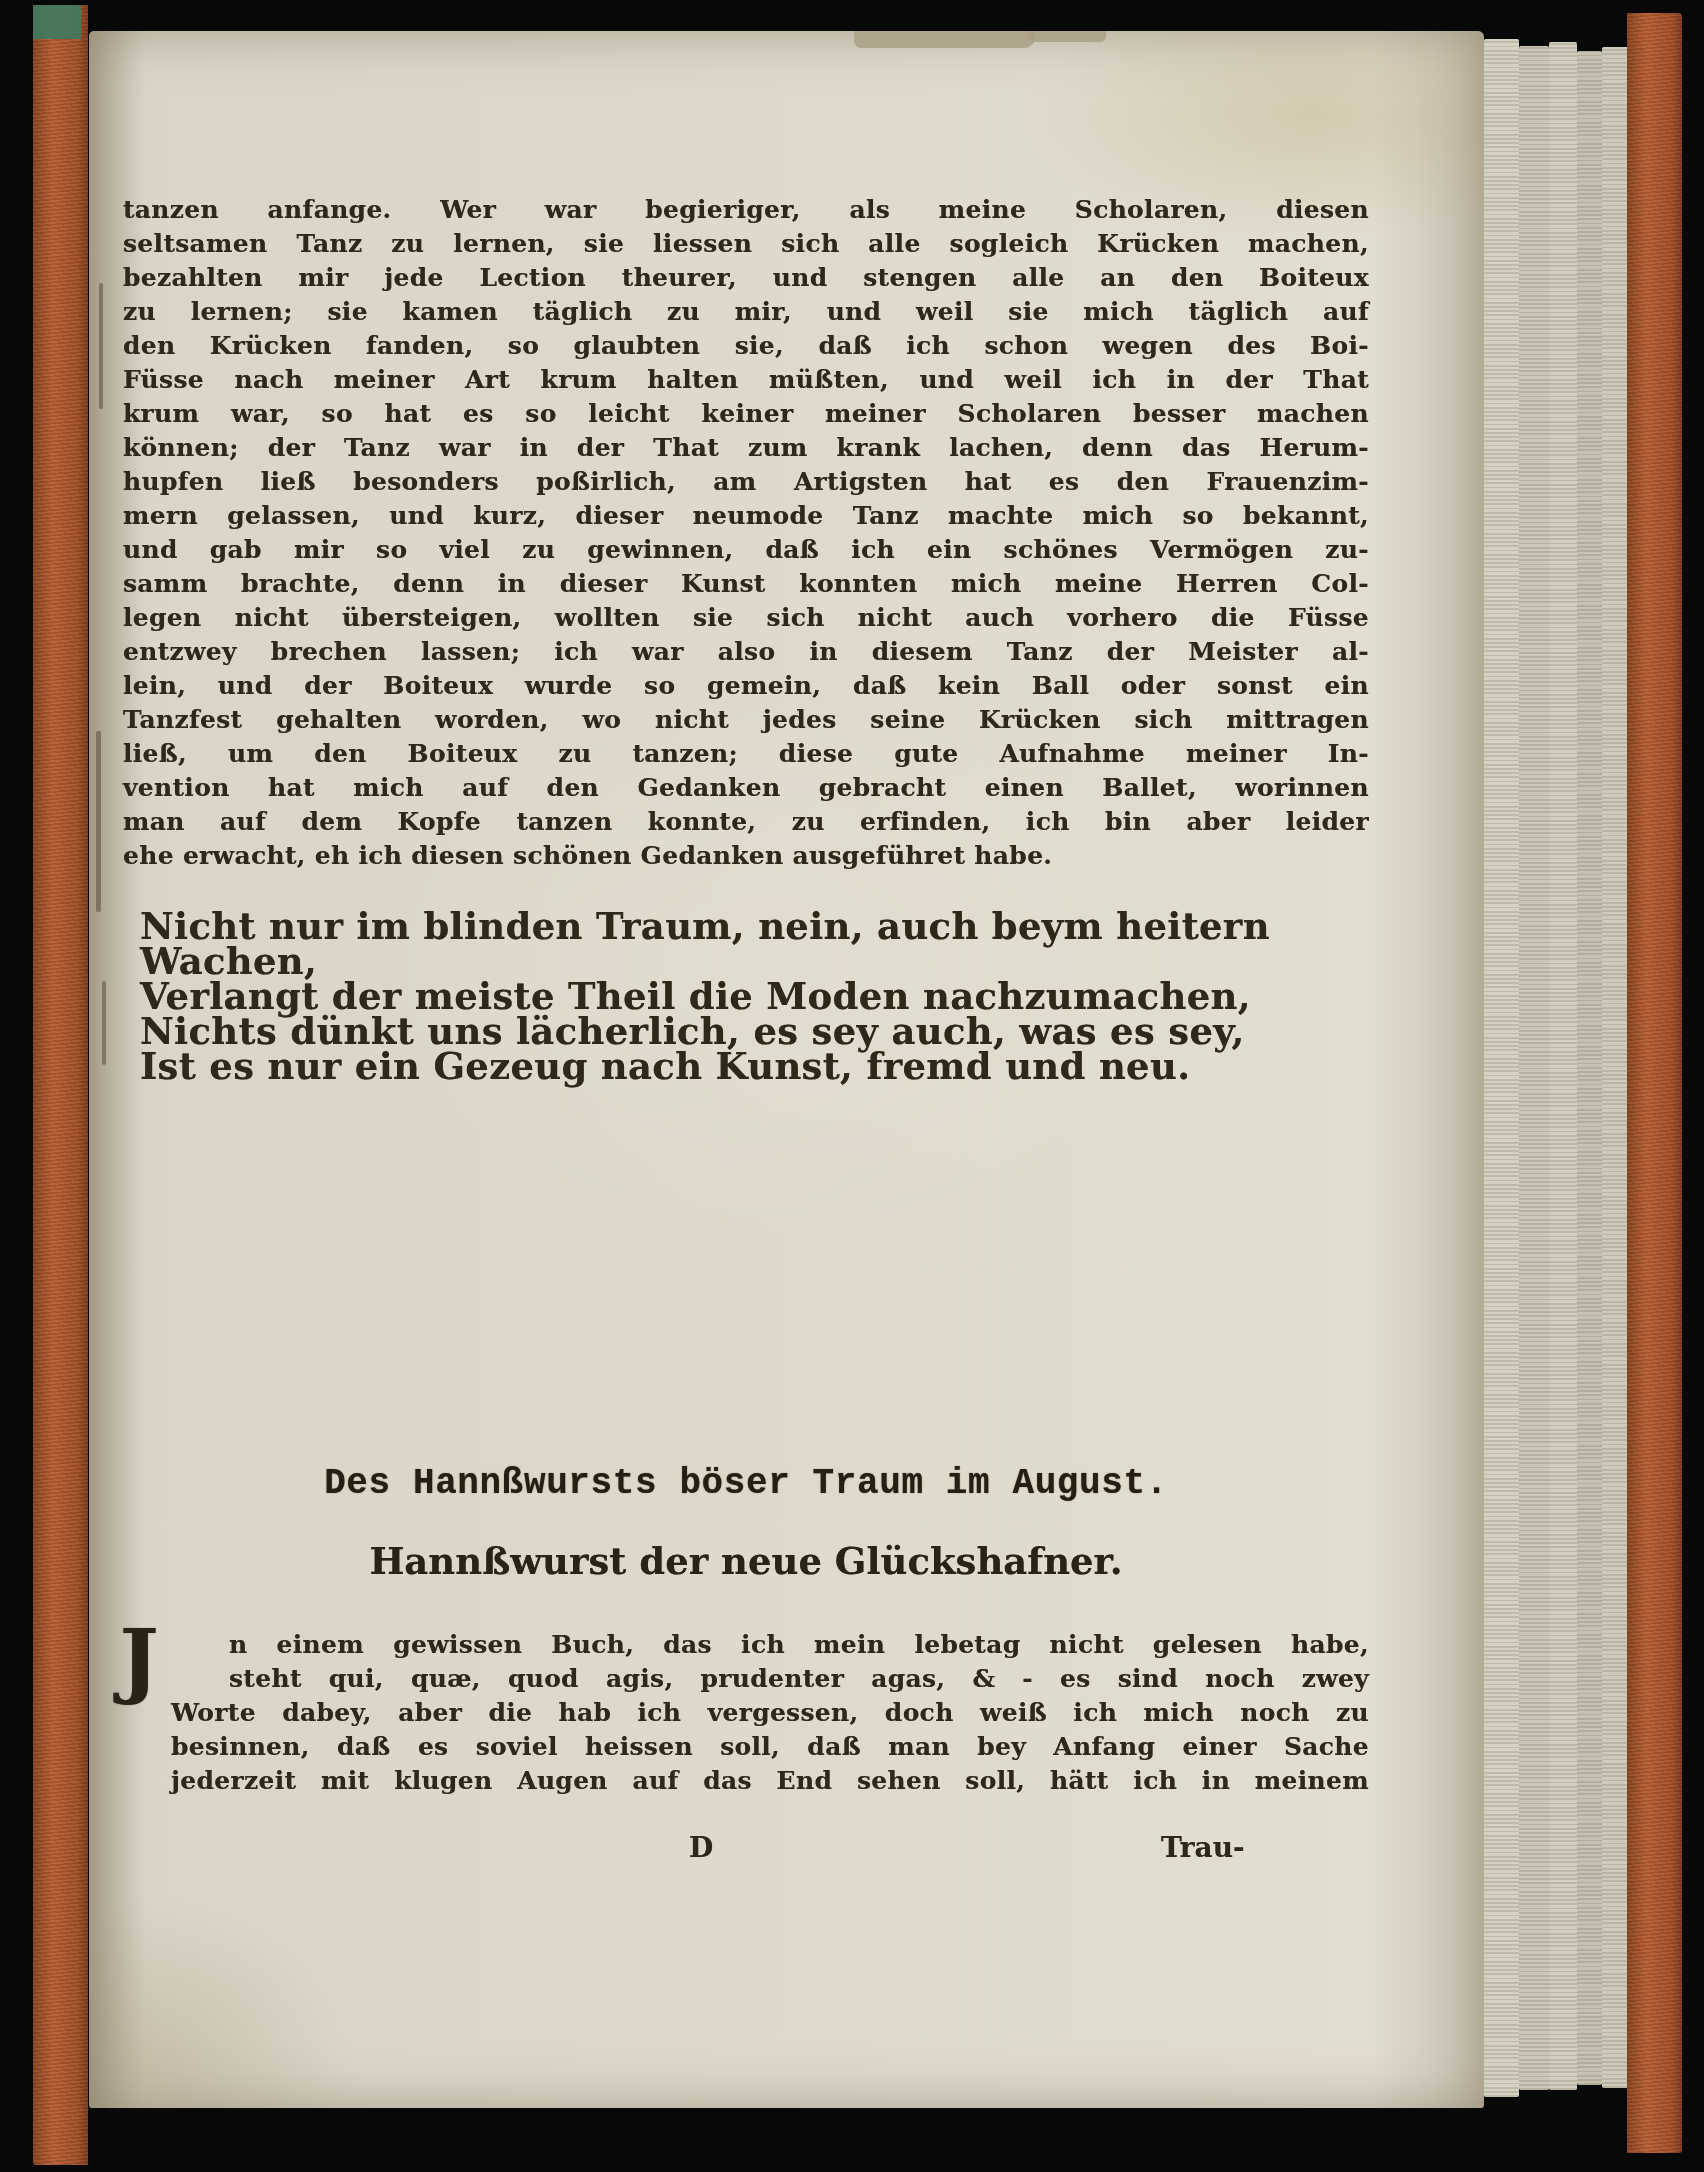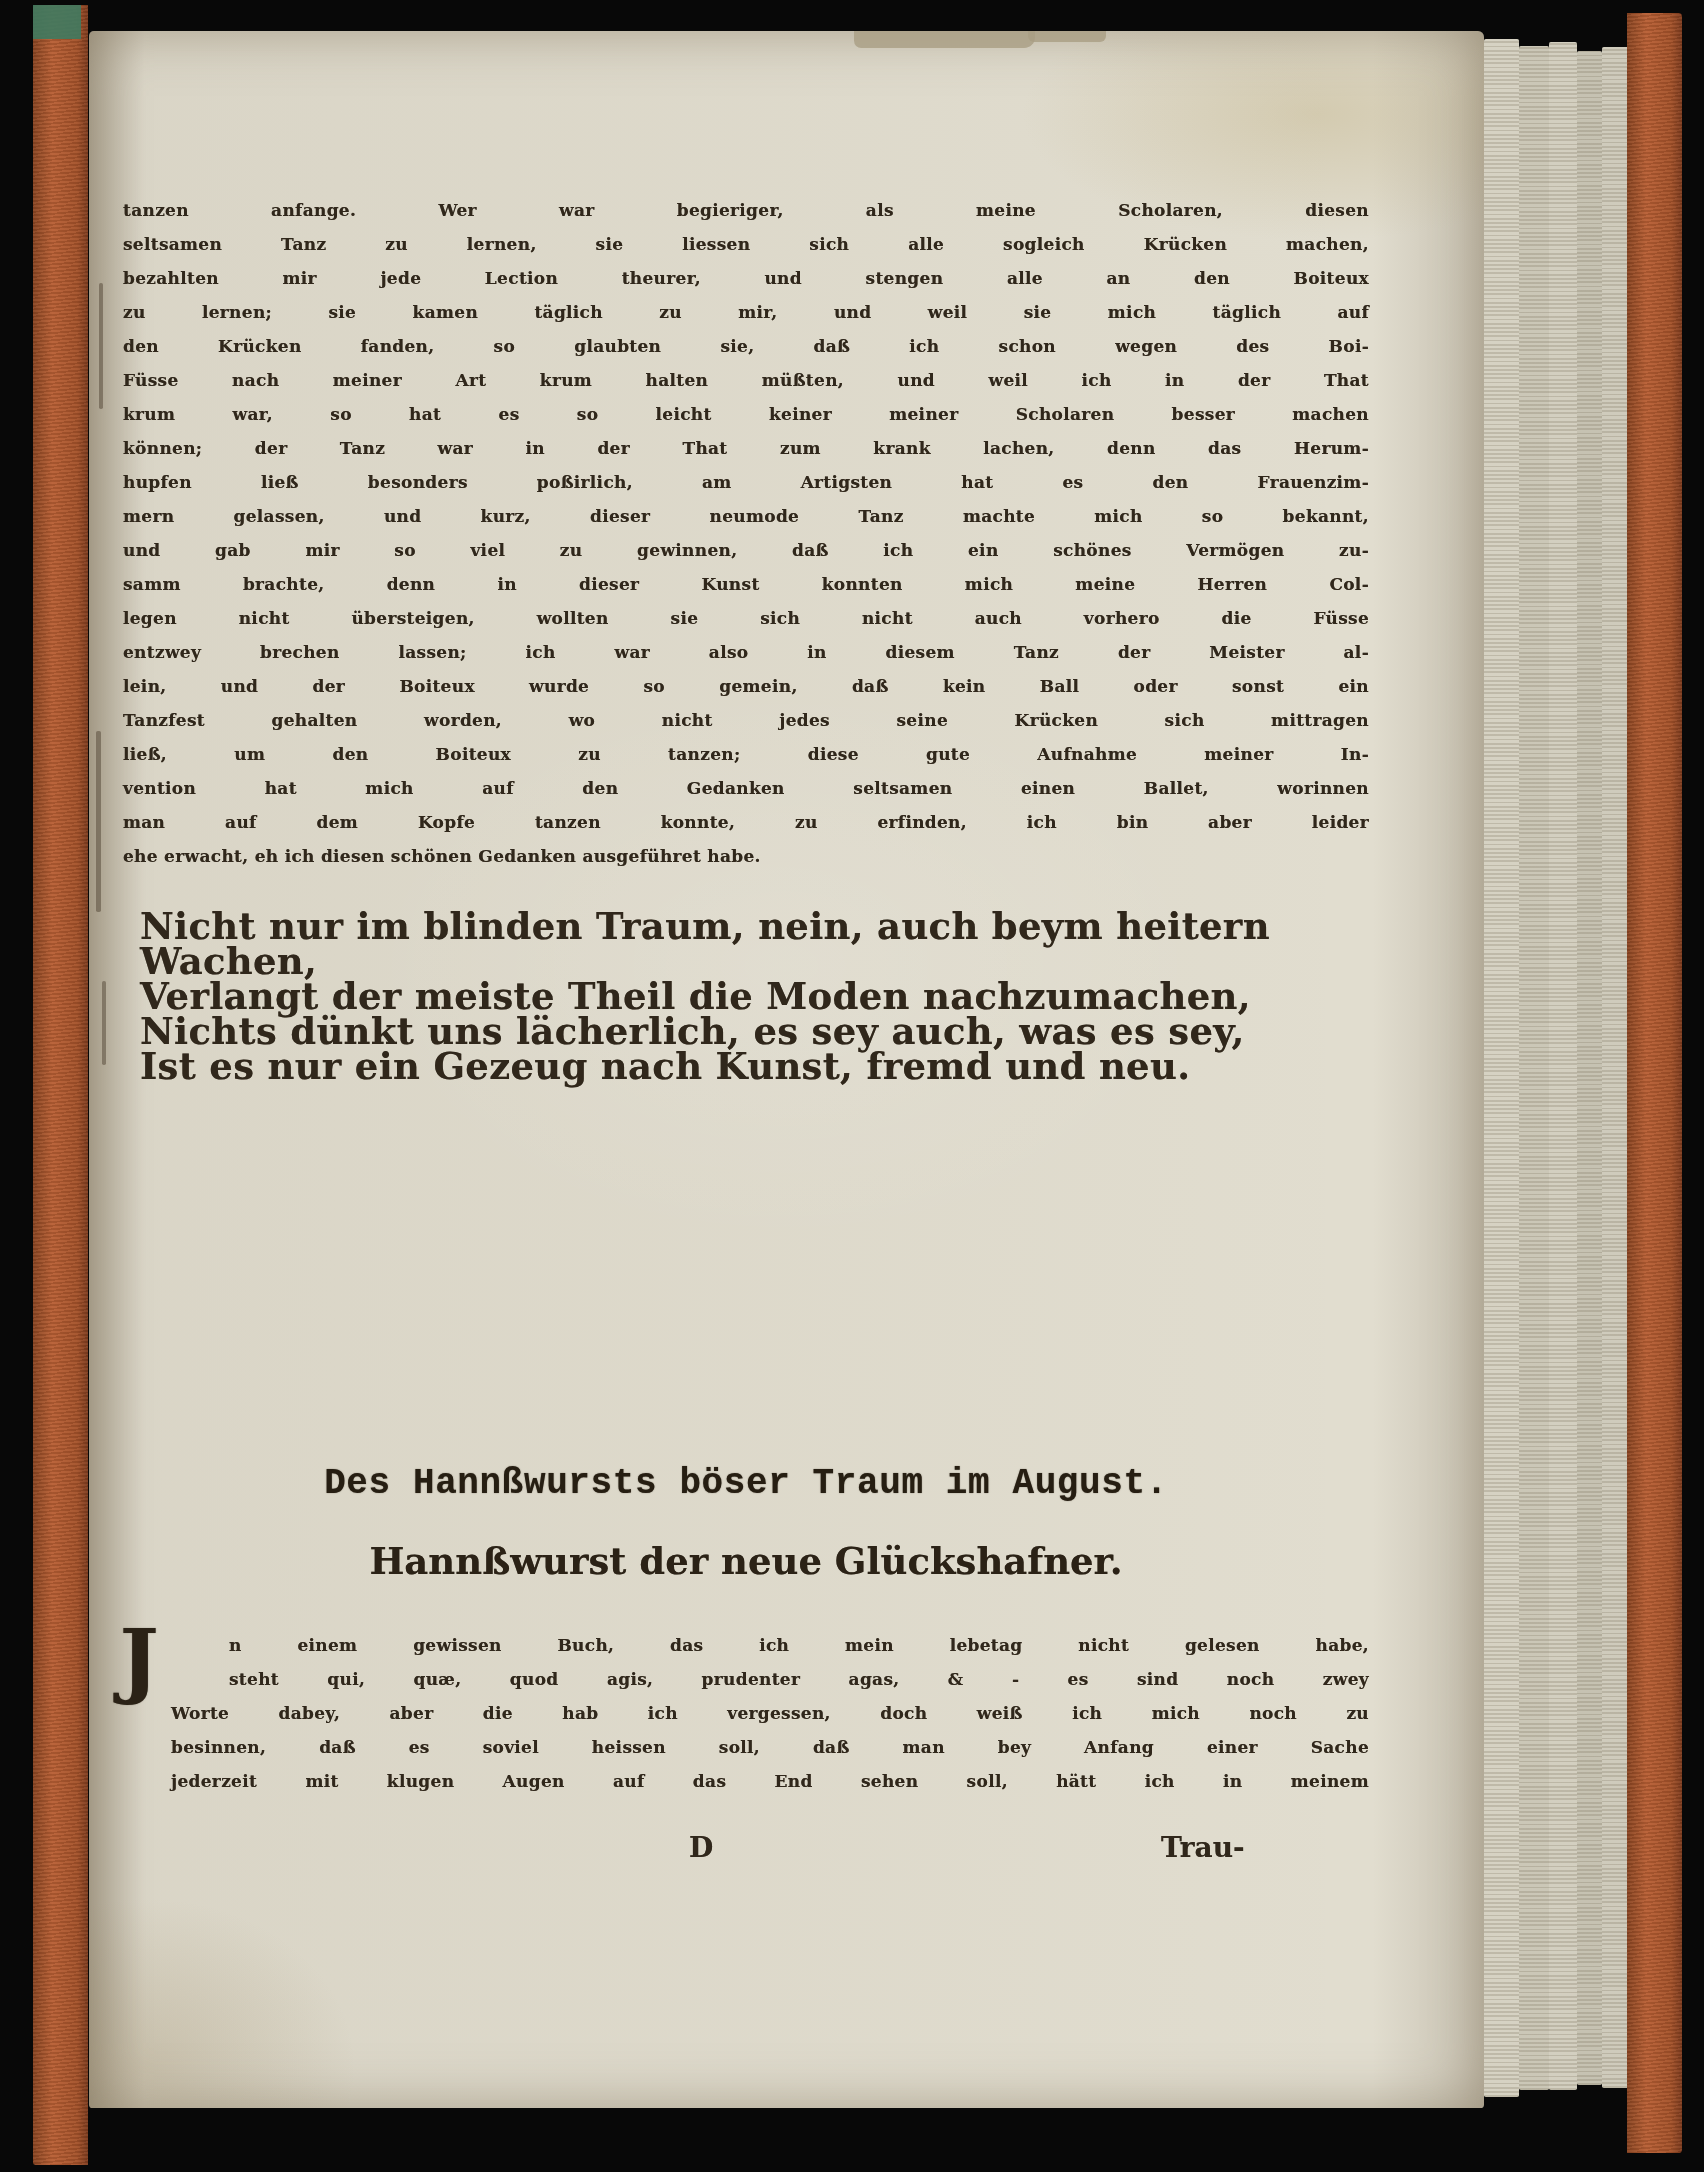--- a/index.html
+++ b/index.html
@@ -46,21 +46,21 @@
   .crease{position:absolute;background:rgba(70,58,42,.45);border-radius:1.8px;}
   .cr1{left:9.6px;top:252px;width:4.2px;height:126px;}
   .cr2{left:7.2px;top:700px;width:4.8px;height:181px;}
   .cr3{left:13.2px;top:950px;width:3.6px;height:84px;}
   
   .textblock{
     position:absolute;left:34px;top:162px;width:1246px;
     color:#30271b;font-weight:700;
   }
   .line{
-    font-size:17px;line-height:34px;letter-spacing:0.3px;
+    font-size:25px;line-height:34px;letter-spacing:0.3px;
     text-shadow:0 0 0.6px rgba(44,34,22,.55);
   }
   .para1 .line{text-align:justify;text-align-last:justify;}
   .para1 .line:last-child{text-align-last:left;}
   .verse{margin-top:36px;padding-left:17px;}
   .verse .line{font-size:37px;line-height:35px;}
   .heading{
     margin-top:367px;font-size:36px;line-height:65px;text-align:center;
     letter-spacing:0.6px;color:#261e12;text-shadow:0 0 1.2px rgba(38,30,18,.6);font-family:Liberation Mono, monospace;
   }
@@ -115,21 +115,21 @@
         <div class="line">können; der Tanz war in der That zum krank lachen, denn das Herum-</div>
         <div class="line">hupfen ließ besonders poßirlich, am Artigsten hat es den Frauenzim-</div>
         <div class="line">mern gelassen, und kurz, dieser neumode Tanz machte mich so bekannt,</div>
         <div class="line">und gab mir so viel zu gewinnen, daß ich ein schönes Vermögen zu-</div>
         <div class="line">samm brachte, denn in dieser Kunst konnten mich meine Herren Col-</div>
         <div class="line">legen nicht übersteigen, wollten sie sich nicht auch vorhero die Füsse</div>
         <div class="line">entzwey brechen lassen; ich war also in diesem Tanz der Meister al-</div>
         <div class="line">lein, und der Boiteux wurde so gemein, daß kein Ball oder sonst ein</div>
         <div class="line">Tanzfest gehalten worden, wo nicht jedes seine Krücken sich mittragen</div>
         <div class="line">ließ, um den Boiteux zu tanzen; diese gute Aufnahme meiner In-</div>
-        <div class="line">vention hat mich auf den Gedanken seltsamen einen Ballet, worinnen</div>
+        <div class="line">vention hat mich auf den Gedanken gebracht einen Ballet, worinnen</div>
         <div class="line">man auf dem Kopfe tanzen konnte, zu erfinden, ich bin aber leider</div>
         <div class="line">ehe erwacht, eh ich diesen schönen Gedanken ausgeführet habe.</div>
       </div>
 
     <div class="verse">
         <div class="line">Nicht nur im blinden Traum, nein, auch beym heitern Wachen,</div>
         <div class="line">Verlangt der meiste Theil die Moden nachzumachen,</div>
         <div class="line">Nichts dünkt uns lächerlich, es sey auch, was es sey,</div>
         <div class="line">Ist es nur ein Gezeug nach Kunst, fremd und neu.</div>
       </div>

